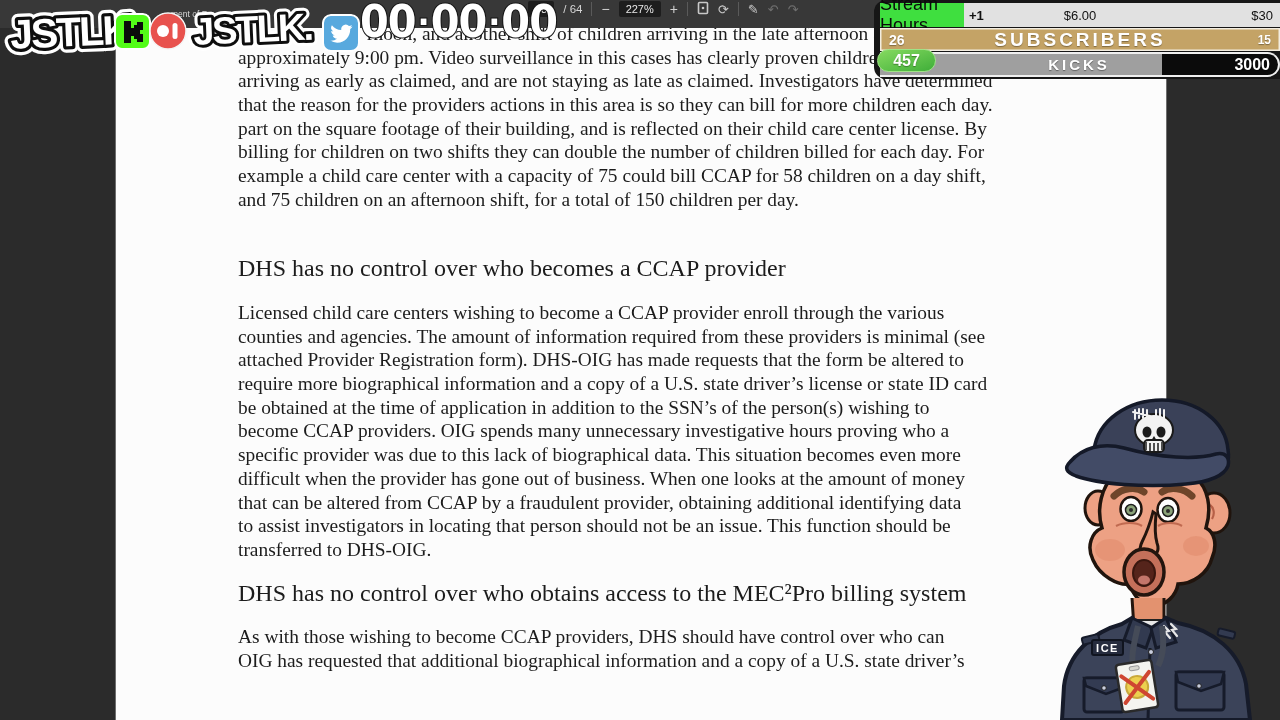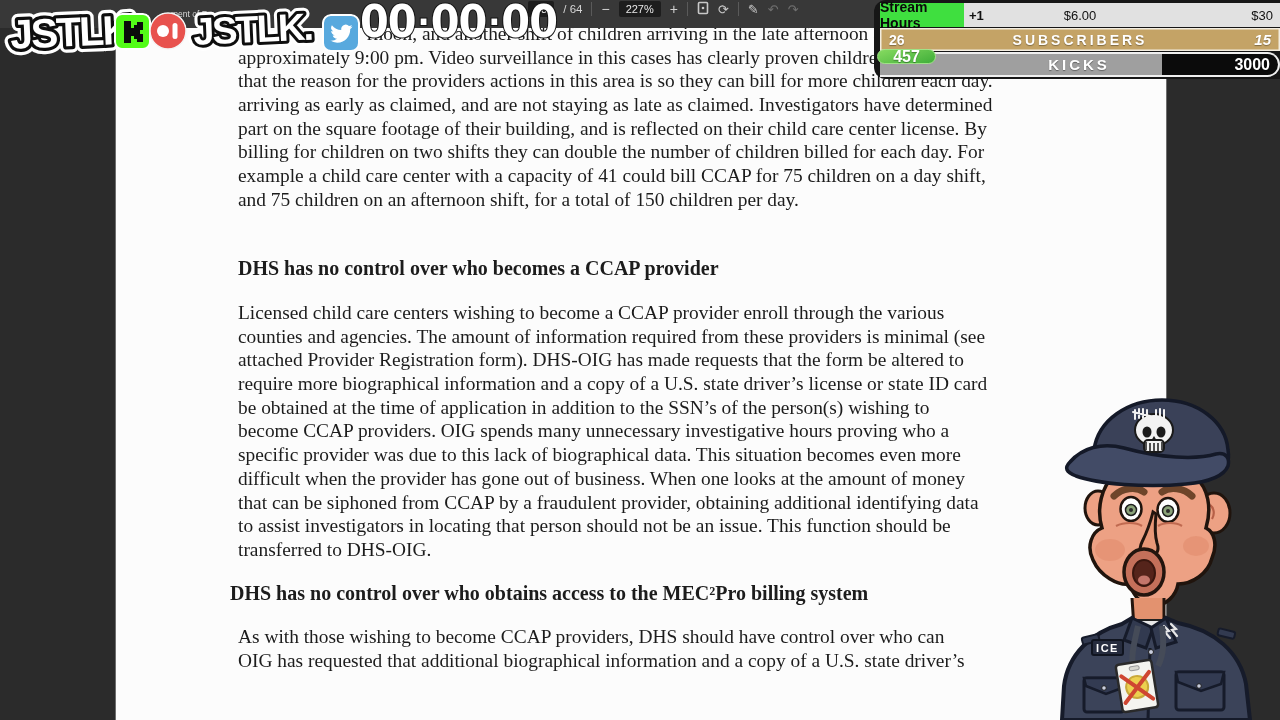--- a/index.html
+++ b/index.html
@@ -28,26 +28,26 @@
   .page{
     position:absolute;left:115px;top:28px;width:1050px;height:692px;
     background:#fcfcfc;border-left:1px solid #6e6e6e;border-right:1px solid #6e6e6e;
     z-index:1;
   }
   
   .doc{position:absolute;left:0;top:0;width:1280px;height:720px;z-index:2;}
   .blk{position:absolute;white-space:nowrap;font-family:"Liberation Serif",serif;
        font-size:19.4px;color:#1c1c1c;}
   .doc-line{height:23.7px;line-height:23.7px;}
-  .doc-heading{height:23.7px;line-height:23.7px;font-weight:bold;font-size:20px;}
+  .doc-heading{height:23.7px;line-height:23.7px;font-weight:normal;font-size:24px;}
   .blk-intro{left:367px;top:22px;}
   .blk-p1{left:238px;top:45.5px;}
   .blk-h1{left:238px;top:257px;}
   .blk-p2{left:238px;top:301px;}
-  .blk-h2{left:230px;top:582px;}
+  .blk-h2{left:238px;top:582px;}
   .blk-p3{left:238px;top:625px;}
   
   .logo-svg{position:absolute;z-index:10;}
   .badge{position:absolute;z-index:10;border-radius:8px;}
   .timer{
     position:absolute;left:360px;top:-4px;z-index:9;white-space:nowrap;
     font-family:"DejaVu Sans",sans-serif;font-weight:700;font-size:44px;
     color:#ffffff;-webkit-text-stroke:2.2px #141414;paint-order:stroke fill;
     letter-spacing:-1px;transform:scaleX(.94);transform-origin:left top;
   }
@@ -56,85 +56,85 @@
   .stats-back{
     position:absolute;left:874px;top:0;width:406px;height:79px;
     background:#161616;border-radius:12px 0 0 12px;z-index:8;
   }
   .row-hours{
     position:absolute;left:880px;top:3px;width:400px;height:24px;background:#e1e1e1;
     z-index:9;display:flex;align-items:center;font-size:13px;color:#111;
   }
   .hours-chip{
     width:84px;height:100%;background:#3fdf3f;display:flex;align-items:center;
-    justify-content:center;font-size:14px;font-weight:700;color:#0a0a0a;flex:none;
+    justify-content:center;font-size:18px;font-weight:400;color:#0a0a0a;flex:none;
   }
   .hours-plus{margin-left:5px;font-weight:600;}
   .hours-mid{position:absolute;left:0;width:100%;text-align:center;}
   .hours-right{position:absolute;right:7px;}
   .row-subs{
     position:absolute;left:880px;top:28px;width:400px;height:23px;background:#c4a366;
     z-index:9;box-shadow:inset 0 0 0 1.5px rgba(255,255,255,.8);
     display:flex;align-items:center;color:#fff;font-weight:bold;
     text-shadow:0 1px 1px rgba(0,0,0,.35);
   }
   .subs-left{margin-left:9px;font-size:14px;}
-  .subs-label{position:absolute;left:0;width:100%;text-align:center;font-size:14px;letter-spacing:3px;}
-  .subs-right{position:absolute;right:9px;font-size:15px;font-style:italic;}
+  .subs-label{position:absolute;left:0;width:100%;text-align:center;font-size:19px;letter-spacing:3px;}
+  .subs-right{position:absolute;right:9px;font-size:12px;}
   .row-kicks{
     position:absolute;left:880px;top:52px;width:400px;height:25px;background:#0b0b0b;
     border:2px solid #efefef;border-left:none;box-sizing:border-box;
     border-radius:0 13px 13px 0;z-index:9;display:flex;align-items:center;
     color:#fff;font-weight:bold;text-shadow:0 1px 1px rgba(0,0,0,.4);
   }
   .kicks-fill{position:absolute;left:0;top:0;height:100%;width:282px;
     background:rgba(192,192,192,.82);}
   .kicks-label{position:absolute;left:0;width:100%;text-align:center;font-size:15px;letter-spacing:3px;}
   .kicks-right{position:absolute;right:8px;font-size:16px;}
   .pill-457{
-    position:absolute;left:877px;top:49px;width:59px;height:15px;z-index:12;
+    position:absolute;left:877px;top:49px;width:59px;height:23px;z-index:12;
     border-radius:15px;background:linear-gradient(160deg,#86da60,#3fae39);
     border:1.5px solid #9fe387;box-sizing:border-box;
     display:flex;align-items:center;justify-content:center;
     color:#fff;font-weight:bold;font-size:16px;text-shadow:0 1px 1px rgba(0,0,0,.35);
   }
   
   .character{position:absolute;left:1058px;top:386px;z-index:11;}
 </style>
 </head>
 <body>
 
 <div class="page"></div>
 
 <div class="doc" id="doc">
     <div class="blk blk-intro">
       <div class="doc-line">rnoon, and another shift of children arriving in the late afternoon and</div>
     </div>
     <div class="blk blk-p1">
       <div class="doc-line">approximately 9:00 pm. Video surveillance in this cases has clearly proven children are not</div>
+      <div class="doc-line">arriving as early as claimed, and are not staying as late as claimed. Investigators have determined</div>
       <div class="doc-line">that the reason for the providers actions in this area is so they can bill for more children each day.</div>
-      <div class="doc-line">arriving as early as claimed, and are not staying as late as claimed. Investigators have determined</div>
       <div class="doc-line">part on the square footage of their building, and is reflected on their child care center license. By</div>
       <div class="doc-line">billing for children on two shifts they can double the number of children billed for each day. For</div>
-      <div class="doc-line">example a child care center with a capacity of 41 could bill CCAP for 75 children on a day shift,</div>
+      <div class="doc-line">example a child care center with a capacity of 75 could bill CCAP for 58 children on a day shift,</div>
       <div class="doc-line">and 75 children on an afternoon shift, for a total of 150 children per day.</div>
     </div>
     <div class="blk blk-h1">
       <div class="doc-heading">DHS has no control over who becomes a CCAP provider</div>
     </div>
     <div class="blk blk-p2">
       <div class="doc-line">Licensed child care centers wishing to become a CCAP provider enroll through the various</div>
       <div class="doc-line">counties and agencies. The amount of information required from these providers is minimal (see</div>
       <div class="doc-line">attached Provider Registration form). DHS-OIG has made requests that the form be altered to</div>
       <div class="doc-line">require more biographical information and a copy of a U.S. state driver’s license or state ID card</div>
       <div class="doc-line">be obtained at the time of application in addition to the SSN’s of the person(s) wishing to</div>
       <div class="doc-line">become CCAP providers. OIG spends many unnecessary investigative hours proving who a</div>
       <div class="doc-line">specific provider was due to this lack of biographical data. This situation becomes even more</div>
       <div class="doc-line">difficult when the provider has gone out of business. When one looks at the amount of money</div>
-      <div class="doc-line">that can be siphoned from CCAP by a fraudulent provider, obtaining additional identifying data</div>
+      <div class="doc-line">that can be altered from CCAP by a fraudulent provider, obtaining additional identifying data</div>
       <div class="doc-line">to assist investigators in locating that person should not be an issue. This function should be</div>
       <div class="doc-line">transferred to DHS-OIG.</div>
     </div>
     <div class="blk blk-h2">
       <div class="doc-heading">DHS has no control over who obtains access to the MEC²Pro billing system</div>
     </div>
     <div class="blk blk-p3">
       <div class="doc-line">As with those wishing to become CCAP providers, DHS should have control over who can</div>
       <div class="doc-line">OIG has requested that additional biographical information and a copy of a U.S. state driver’s</div>
     </div>

